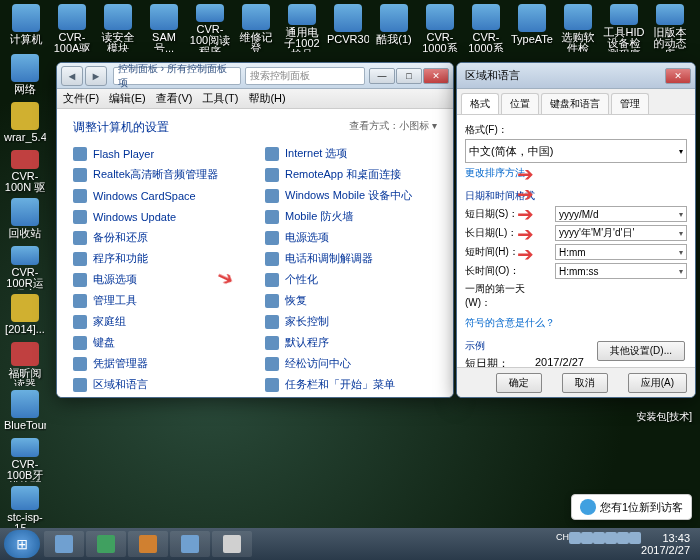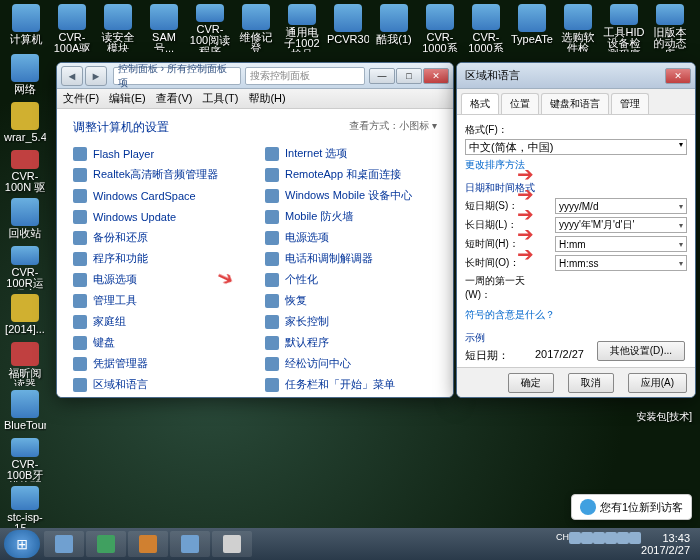--- a/index.html
+++ b/index.html
@@ -39,21 +39,21 @@
 .tab.active{background:#fff}
 .dlg-body{padding:8px;background:#fff;height:calc(100% - 76px);overflow:auto}
 .field{display:flex;align-items:center;margin:3px 0;gap:20px}
 .field label{width:70px;font-size:10px;text-align:left}
 .field .sel{flex:1;height:16px;border:1px solid #aaa;background:#fff;font-size:10px;padding:0 3px;display:flex;align-items:center;justify-content:space-between}
 .field .sel::after{content:"▾";color:#555;font-size:8px}
 .link{color:#0066cc;font-size:10px;cursor:pointer;margin:3px 0;display:inline-block}
 .section-h{font-size:10px;color:#003399;margin:6px 0 3px}
 .example{display:flex;font-size:10px;margin:2px 0}
 .example .k{width:70px}
-.dlg-foot{position:absolute;bottom:0;left:0;right:0;height:30px;background:#f0f0f0;border-top:1px solid #ccc;display:flex;justify-content:flex-end;align-items:center;padding:0 8px;gap:14px}
+.dlg-foot{position:absolute;bottom:0;left:0;right:0;height:30px;background:#f0f0f0;border-top:1px solid #ccc;display:flex;justify-content:flex-end;align-items:center;padding:0 8px;gap:20px}
 .btn{padding:2px 12px;font-size:10px;border:1px solid #888;background:linear-gradient(#f8f8f8,#e0e0e0);border-radius:2px}
 .extra-btn{position:absolute;right:10px;bottom:36px}
 .taskbar{position:absolute;bottom:0;left:0;right:0;height:32px;background:linear-gradient(#4a5a6a,#2a3a4a);display:flex;align-items:center;padding:0 4px}
 .start{width:36px;height:28px;background:radial-gradient(circle,#60a0e0,#2060a0);border-radius:14px;display:flex;align-items:center;justify-content:center;color:#fff;font-size:14px}
 .tb-items{display:flex;gap:2px;margin-left:4px}
 .tb-item{width:40px;height:26px;background:rgba(255,255,255,.1);border-radius:2px;display:flex;align-items:center;justify-content:center}
 .tb-ic{width:18px;height:18px;background:#70a0d0;border-radius:2px}
 .tray{margin-left:auto;display:flex;align-items:flex-start;color:#fff;font-size:9px;padding-right:6px}
 .tray-ic{width:12px;height:12px;background:#90b0d0;border-radius:2px}
 .clock{text-align:right;line-height:1.1}
@@ -332,21 +332,21 @@
       </div>
     </div>
     <div class="tabs" id="dlgtabs">
         <div class="tab active">格式</div>
         <div class="tab ">位置</div>
         <div class="tab ">键盘和语言</div>
         <div class="tab ">管理</div>
       </div>
     <div class="dlg-body">
       <div style="font-size:10px;margin-bottom:2px">格式(F)：</div>
-      <div class="sel" style="height:16px;border:1px solid #aaa;padding:0 3px;display:flex;align-items:flex-start;justify-content:space-between;font-size:10px">
+      <div class="sel" style="height:24px;border:1px solid #aaa;padding:0 3px;display:flex;align-items:center;justify-content:space-between;font-size:10px">
           <span>中文(简体，中国)</span>
           <span style="font-size:8px">▾</span>
         </div>
       <span class="link">更改排序方法</span>
       <div class="section-h">日期和时间格式</div>
       <div id="dlgfields">
           <div class="field">
             <label>短日期(S)：</label>
             <div class="sel">yyyy/M/d</div>
           </div>

